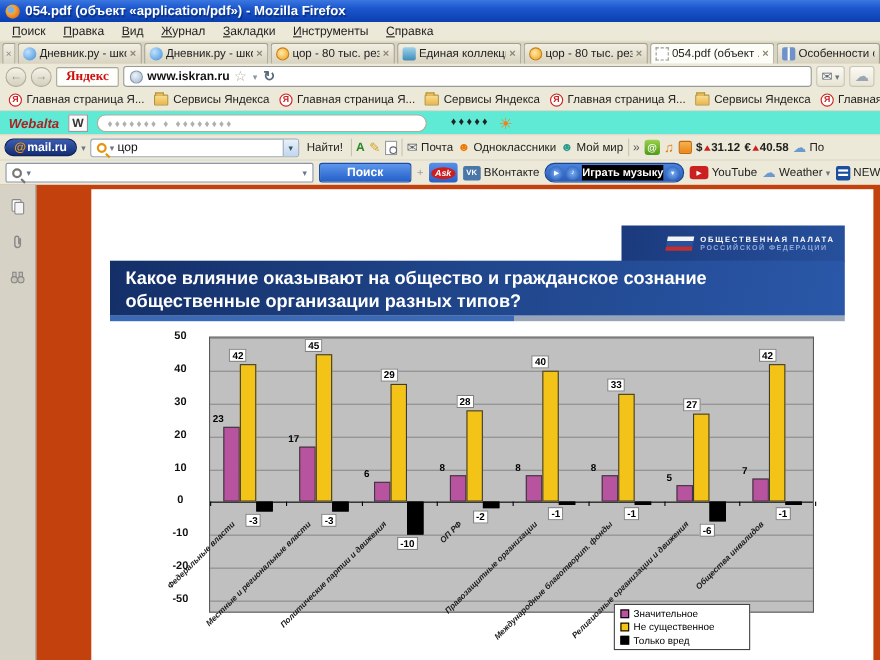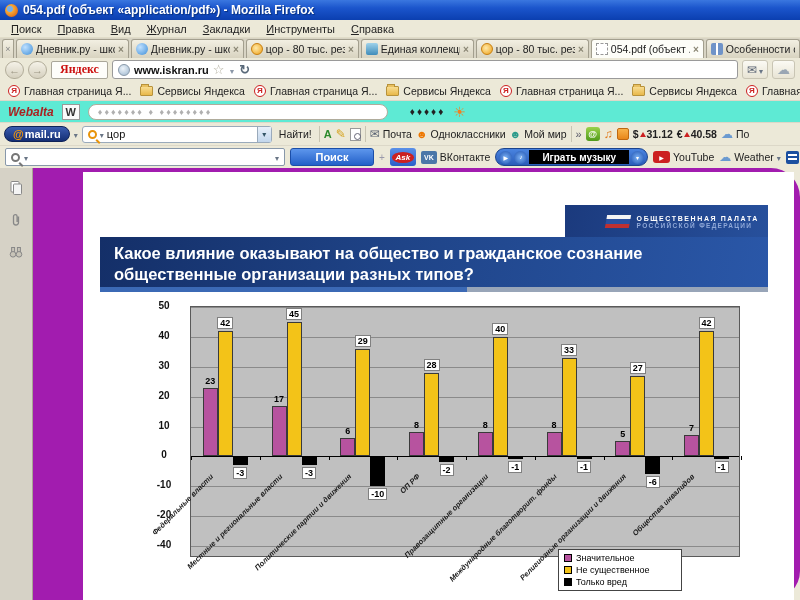--- a/index.html
+++ b/index.html
@@ -142,30 +142,30 @@
   .ask-oval { background:#cc2020; border-radius:50%; color:#fff; font-style:italic; font-weight:bold;
     font-size:8px; padding:1px 4px; }
   .vk-icon { width:16px; height:13px; background:#4a76a8; border-radius:2px; color:#fff; font-size:7px;
     font-weight:bold; display:flex; align-items:center; justify-content:center; flex:none;}
   .music-pill { height:18px; border-radius:9px; background:linear-gradient(#4a84e0,#2a5cb8);
     border:1px solid #1b448e; display:flex; align-items:center; gap:2px; padding:0 3px; flex:none;}
   .round-btn { width:13px; height:13px; border-radius:50%; background:radial-gradient(#7ab0f4,#1b4fae);
     color:#fff; font-size:6px; display:flex; align-items:center; justify-content:center; flex:none;}
   .play-glyph::after { content:"▶"; } .spk-glyph::after { content:"♪"; } .dd-glyph::after { content:"▾"; }
   .music-label { background:#000; color:#fff; font-size:10px; font-weight:bold; height:14px;
-    display:flex; align-items:center; padding:0 13px; white-space:nowrap; }
+    display:flex; align-items:center; padding:0 0; white-space:nowrap; }
   .yt-icon { width:17px; height:12px; background:#cc2020; border-radius:3px; color:#fff; font-size:6px;
     display:flex; align-items:center; justify-content:center; flex:none;}
   .yt-icon::after { content:"▶"; }
   .news-icon { width:13px; height:13px; background:#1a4fa0; border-radius:2px; position:relative; flex:none;}
   .news-icon::after { content:""; position:absolute; left:2px; top:3px; width:9px; height:2px; background:#fff;
     box-shadow:0 4px 0 #fff; }
 
   
-  .content { position:absolute; top:168px; left:0; width:800px; height:432px; background:#a21caf;border-radius:29px; }
+  .content { position:absolute; top:168px; left:0; width:800px; height:432px; background:#c2410c; }
   .pdf-sidebar { position:absolute; left:0; top:0; width:33px; height:432px; background:#d6d2c6;
     border-right:1px solid #a8a494; display:flex; flex-direction:column; align-items:center; gap:12px; padding-top:10px;}
   .sb-btn { width:22px; height:20px; display:flex; align-items:center; justify-content:center; border-radius:2px; }
   .pdf-page { position:absolute; left:83px; top:4px; width:711px; height:428px; background:#fff; overflow:visible; }
 
   .banner-logo { position:absolute; left:482px; top:33px; width:203px; height:33px;
     background:linear-gradient(100deg,#1b3a7d,#27509c); display:flex; align-items:center;
     justify-content:flex-end; gap:7px; padding:0 9px; }
   .flag { width:24px; height:13px; transform:skewX(-10deg); flex:none; display:flex; flex-direction:column; }
   .flag span { flex:1; } .flag .f-w { background:#f4f4f4; } .flag .f-b { background:#2a50a0; } .flag .f-r { background:#c03030; }
@@ -179,21 +179,21 @@
   .banner-strip { position:absolute; left:17px; top:115px; width:668px; height:5px;
     background:linear-gradient(90deg,#3b69b5 0 55%, #98a5b8 55% 100%); }
 
   #plot { position:absolute; left:107px; top:134px; width:550px; height:251px; background:#c0c0c0;
     border:1px solid #5a5a5a; overflow:visible; }
   .gridline { position:absolute; left:0; width:100%; height:1px; background:#8a8a8a; }
   .gridline.zero { background:#000; }
   .axis-tick { position:absolute; width:1px; height:4px; background:#000; }
   .ytick { position:absolute; left:-48px; width:42px; text-align:center; font-size:10px; font-weight:600; color:#111; }
   .bar { position:absolute; }
-  .vwrap { position:absolute; width:34px; text-align:center; font-size:9px; font-weight:bold; color:#000; line-height:10px; }
+  .vwrap { position:absolute; width:34px; font-size:9px; font-weight:bold; color:#000; line-height:10px; }
   .vbox { background:#fff; border:1px solid #808080; padding:0 2px; display:inline-block; line-height:10px; }
   .catlabel { position:absolute; white-space:nowrap; font-size:7.5px; font-style:italic; font-weight:bold;
     color:#1a1a1a; transform:rotate(-45deg); transform-origin:100% 0; }
 
   .legend { position:absolute; left:475px; top:377px; width:124px; background:#fff; border:1px solid #444;
     padding:3px 5px; display:flex; flex-direction:column; gap:2px; z-index:5; }
   .leg-row { display:flex; align-items:center; gap:4px; font-size:9px; color:#000; }
   .leg-swatch { width:8px; height:8px; border:1px solid #000; flex:none; }
 </style>
 </head>
@@ -455,21 +455,21 @@
           <div class="ytick" style="top: 82.625px;">20</div>
           <div class="gridline" style="top: 119.5px;"></div>
           <div class="ytick" style="top: 112.5px;">10</div>
           <div class="gridline zero" style="top: 149.375px;"></div>
           <div class="ytick" style="top: 142.375px;">0</div>
           <div class="gridline" style="top: 179.25px;"></div>
           <div class="ytick" style="top: 172.25px;">-10</div>
           <div class="gridline" style="top: 209.125px;"></div>
           <div class="ytick" style="top: 202.125px;">-20</div>
           <div class="gridline" style="top: 239px;"></div>
-          <div class="ytick" style="top: 232px;">-40</div>
+          <div class="ytick" style="top: 232px;">-50</div>
           <div class="axis-tick" style="left: 0px; top: 149.375px;"></div>
           <div class="axis-tick" style="left: 68.75px; top: 149.375px;"></div>
           <div class="axis-tick" style="left: 137.5px; top: 149.375px;"></div>
           <div class="axis-tick" style="left: 206.25px; top: 149.375px;"></div>
           <div class="axis-tick" style="left: 275px; top: 149.375px;"></div>
           <div class="axis-tick" style="left: 343.75px; top: 149.375px;"></div>
           <div class="axis-tick" style="left: 412.5px; top: 149.375px;"></div>
           <div class="axis-tick" style="left: 481.25px; top: 149.375px;"></div>
           <div class="axis-tick" style="left: 550px; top: 149.375px;"></div>
           <div class="bar" style="left: 11.875px; width: 15px; top: 80.6625px; height: 68.7125px; background: rgb(183, 83, 159); border: 1px solid rgb(58, 58, 58);"></div>

